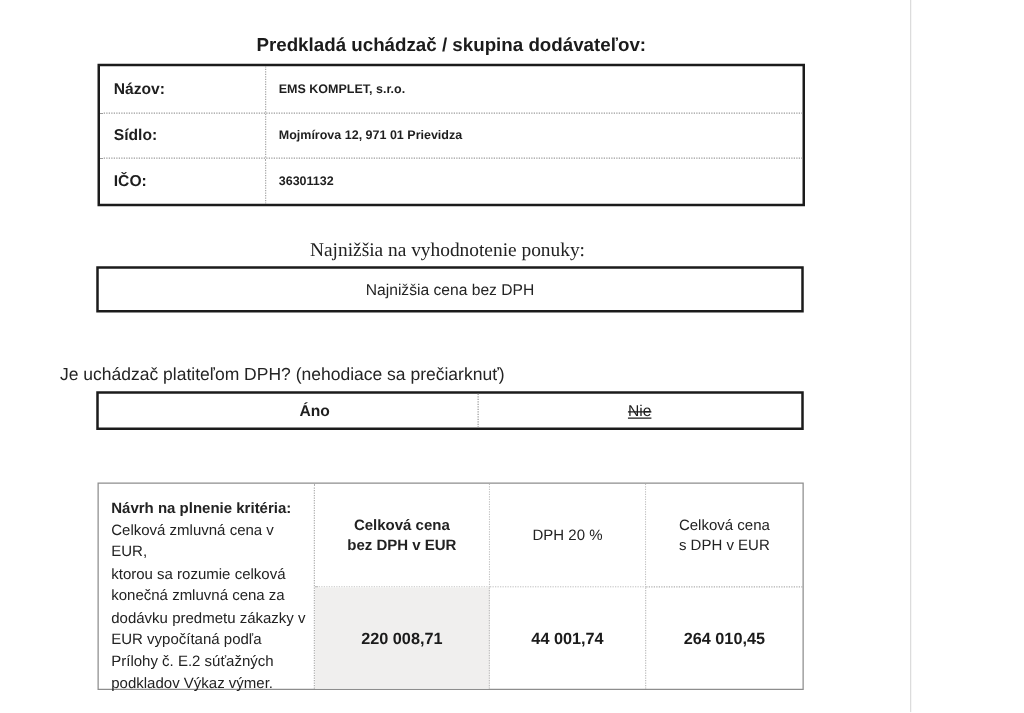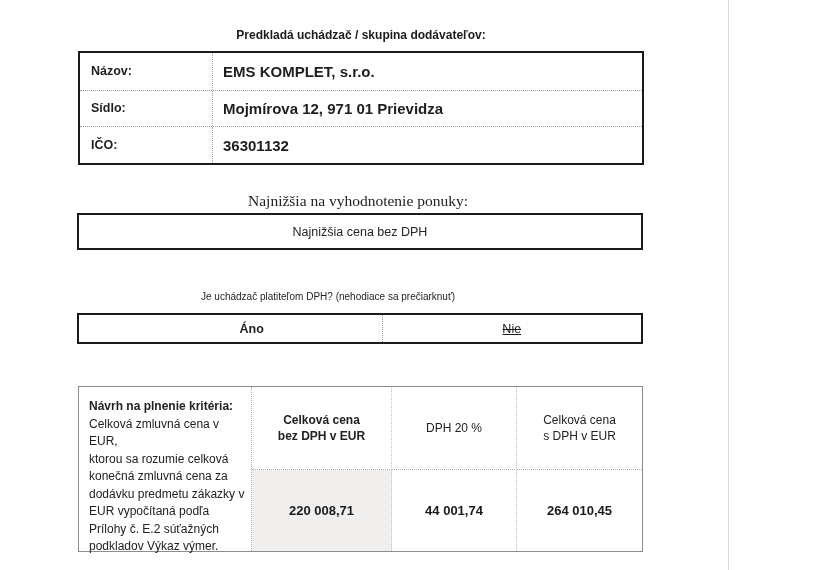--- a/index.html
+++ b/index.html
@@ -3,43 +3,43 @@
 <meta charset="utf-8">
 <style>
   html,body{margin:0;padding:0;background:#fff;}
   .page{
     position:relative;width:819px;height:570px;background:#ffffff;
     font-family:"Liberation Sans",sans-serif;color:#1e1e1e;overflow:hidden;
   }
   .page-edge{position:absolute;top:0;left:728px;width:1px;height:570px;background:#dcdcdc;}
 
   .sec-title{
-    position:absolute;text-align:center;font-weight:bold;font-size:12px;color:#1b1b1b;
+    position:absolute;text-align:center;font-weight:bold;font-size:15px;color:#1b1b1b;
   }
   .sec-title-serif{
     position:absolute;text-align:center;font-family:"Liberation Serif",serif;
     font-weight:normal;font-size:15.5px;color:#222;
   }
   .plain-title{
-    position:absolute;text-align:center;font-weight:normal;font-size:10px;color:#242424;
+    position:absolute;font-weight:normal;font-size:14px;color:#242424;
   }
 
   
   .t-bidder{
     position:absolute;left:78px;top:51px;width:566px;height:114px;
     border:2px solid #1b1b1b;box-sizing:border-box;display:grid;grid-template-rows:1fr 1fr 1fr;
     background:#fff;
   }
   .t-bidder .row{display:grid;grid-template-columns:133px 1fr;}
   .t-bidder .row + .row{border-top:1px dotted #9b9b9b;}
   .t-bidder .lbl{
     display:flex;align-items:center;padding-left:11px;font-weight:bold;font-size:12.5px;
     border-right:1px dotted #a8a8a8;
   }
-  .t-bidder .val{display:flex;align-items:center;padding-left:10px;font-weight:bold;font-size:15px;}
+  .t-bidder .val{display:flex;align-items:center;padding-left:10px;font-weight:bold;font-size:10px;}
 
   
   .box-criterion{
     position:absolute;left:77px;top:213px;width:566px;height:37px;
     border:2px solid #1b1b1b;box-sizing:border-box;display:flex;align-items:center;justify-content:center;
     font-size:12.5px;color:#242424;background:#fff;
   }
 
   
   .t-vat{

